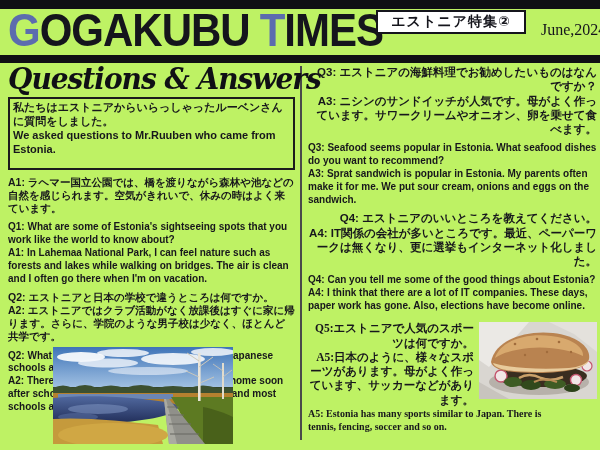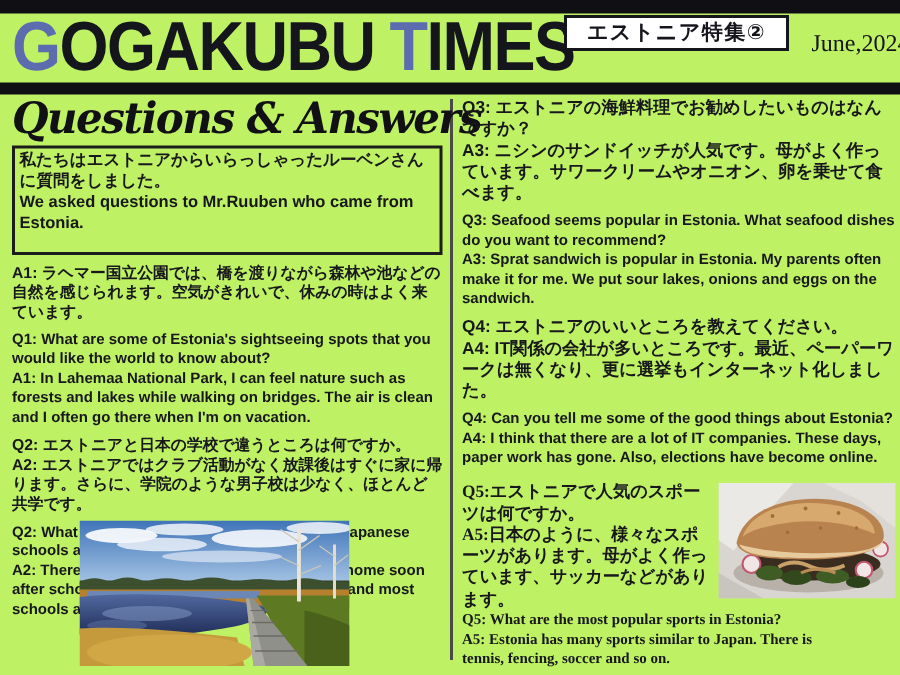--- a/index.html
+++ b/index.html
@@ -40,21 +40,21 @@
     transform:scaleY(1.03); transform-origin:left top; color:#101015;
   }
   .intro-box { border:2px solid #1c1c1c; padding:2px 3px 12px 3px; margin-top:3px; }
   .jp { font-weight:700; font-size:10.5px; line-height:1.24; margin:0; color:#17171c; }
   .en { font-weight:700; font-size:10px;  line-height:1.28; margin:0; color:#17171c; }
   .intro-box .jp { font-size:11px; }
   .intro-box .en { font-size:11px; }
   .block { margin-top:6px; }
 
   .col-right { position:absolute; left:308px; top:60px; width:289px; }
-  .col-right .jp { font-size:11.5px; line-height:1.24; }
+  .col-right .jp { font-size:11.5px; line-height:1.24;text-align:right; }
   .col-right .en { font-size:10px; line-height:1.3; }
   .col-right .block { margin-top:5px; }
 
   .park-photo { position:absolute; left:53px; top:347px; width:180px; height:97px; display:block; }
   .sandwich-photo { float:right; width:118px; height:77px; margin:1px 0 2px 5px; display:block; }
   .a5-en { max-width:240px; }
   .clearfix::after { content:""; display:block; clear:both; }
 </style>
 </head>
 <body>
@@ -80,21 +80,21 @@
 
     <div class="intro-box">
       <p class="jp">私たちはエストニアからいらっしゃったルーベンさんに質問をしました。</p>
       <p class="en">We asked questions to Mr.Ruuben who came from Estonia.</p>
     </div>
 
     <div class="block">
       <p class="jp">A1: ラヘマー国立公園では、橋を渡りながら森林や池などの自然を感じられます。空気がきれいで、休みの時はよく来ています。</p>
     </div>
     <div class="block">
-      <p class="en">Q1: What are some of Estonia's sightseeing spots that you would like the world to know about?</p>
+      <p class="en">Q1: What are some of Estonia's sightseeing spots that you work like the world to know about?</p>
       <p class="en">A1: In Lahemaa National Park, I can feel nature such as forests and lakes while walking on bridges. The air is clean and I often go there when I'm on vacation.</p>
     </div>
 
     <div class="block">
       <p class="jp">Q2: エストニアと日本の学校で違うところは何ですか。</p>
       <p class="jp">A2: エストニアではクラブ活動がなく放課後はすぐに家に帰ります。さらに、学院のような男子校は少なく、ほとんど共学です。</p>
     </div>
     <div class="block">
       <p class="en">Q2: What are the biggest differences between Japanese schools and Estonian ones.</p>
       <p class="en">A2: There aren't club activities, so we come to home soon after school. Also, there are few Boys' schools and most schools are co-ed.</p>
@@ -146,21 +146,21 @@
     <line x1="170" y1="30" x2="179" y2="23" stroke="#cfc8b8" stroke-width="0.8"></line>
   </svg>
 
   <div class="col-right">
     <div class="block">
       <p class="jp">Q3: エストニアの海鮮料理でお勧めしたいものはなんですか？</p>
       <p class="jp">A3: ニシンのサンドイッチが人気です。母がよく作っています。サワークリームやオニオン、卵を乗せて食べます。</p>
     </div>
     <div class="block">
       <p class="en">Q3: Seafood seems popular in Estonia. What seafood dishes do you want to recommend?</p>
-      <p class="en">A3: Sprat sandwich is popular in Estonia. My parents often make it for me. We put sour lakes, onions and eggs on the sandwich.</p>
+      <p class="en">A3: Sprat sandwich is popular in Estonia. My parents often make it for me. We put sour cream, onions and eggs on the sandwich.</p>
     </div>
 
     <div class="block">
       <p class="jp">Q4: エストニアのいいところを教えてください。</p>
       <p class="jp">A4: IT関係の会社が多いところです。最近、ペーパーワークは無くなり、更に選挙もインターネット化しました。</p>
     </div>
     <div class="block">
       <p class="en">Q4: Can you tell me some of the good things about Estonia?</p>
       <p class="en">A4: I think that there are a lot of IT companies. These days, paper work has gone. Also, elections have become online.</p>
     </div>
@@ -188,19 +188,18 @@
         <path d="M14,41 C30,46 60,48 90,46 C100,45 107,42 110,38 C109,45 90,50 58,50 C34,50 16,48 14,41 Z" fill="#e8cb9c"></path>
         <circle cx="36" cy="22" r="1.3" fill="#a06c3c"></circle>
           <circle cx="58" cy="17" r="1.3" fill="#a06c3c"></circle>
         <circle cx="80" cy="20" r="1.3" fill="#a06c3c"></circle>
           <circle cx="68" cy="30" r="1.2" fill="#a06c3c"></circle>
         <circle cx="46" cy="33" r="1.2" fill="#a06c3c"></circle>
           <circle cx="92" cy="30" r="1.2" fill="#a06c3c"></circle>
       </svg>
       <p class="jp">Q5:エストニアで人気のスポーツは何ですか。</p>
       <p class="jp">A5:日本のように、様々なスポーツがあります。母がよく作っています、サッカーなどがあります。</p>
-      <p class="en">Q5: What are the most popular sports in Estonia?</p>
       <p class="en a5-en">A5: Estonia has many sports similar to Japan. There is tennis, fencing, soccer and so on.</p>
     </div>
 
   </div>
 
 </div>
 
 </body></html>

